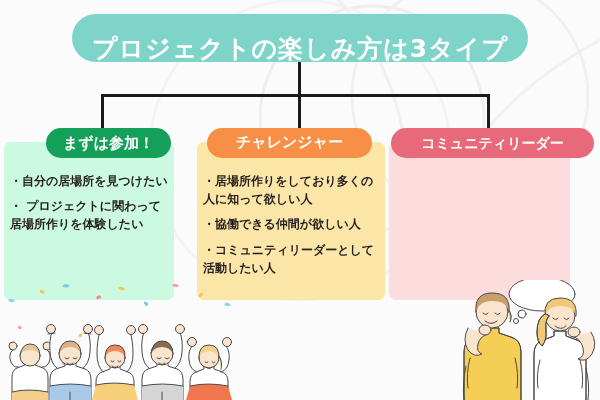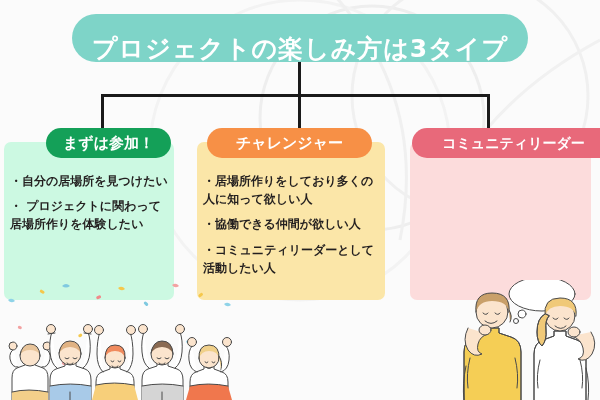--- a/index.html
+++ b/index.html
@@ -62,39 +62,40 @@
     position: absolute;
     top: 142px;
     height: 158px;
     border-radius: 7px;
     z-index: 3;
     box-sizing: border-box;
     padding: 30px 6px 4px 6px;
   }
   #card-participate { left: 4px;   width: 170px; background: #ccf9e2; }
   #card-challenger  { left: 197px; width: 188px; background: #fbe6a8; }
-  #card-leader      { left: 410px; width: 181px; background: #fcdcdc; padding-left: 44px; }
+  #card-leader      { left: 389px; width: 181px; background: #fcdcdc; padding-left: 44px; }
 
   .card-pill {
     position: absolute;
     top: -14px;
     height: 30px;
     border-radius: 15px;
     display: flex;
     align-items: center;
     justify-content: center;
     box-sizing: border-box;
   }
   #pill-participate {
     left: 42px; width: 125px;
     background: #14a058;
   }
   #pill-challenger {
     left: 10px; width: 165px;
     background: #f79046;
+    font-family: Liberation Mono, monospace;
   }
   #pill-leader {
     left: 2px; width: 203px;
     background: #e8697a;
   }
   .card-pill-label {
     color: #ffffff;
     font-size: 15px;
     font-weight: bold;
     white-space: nowrap;

